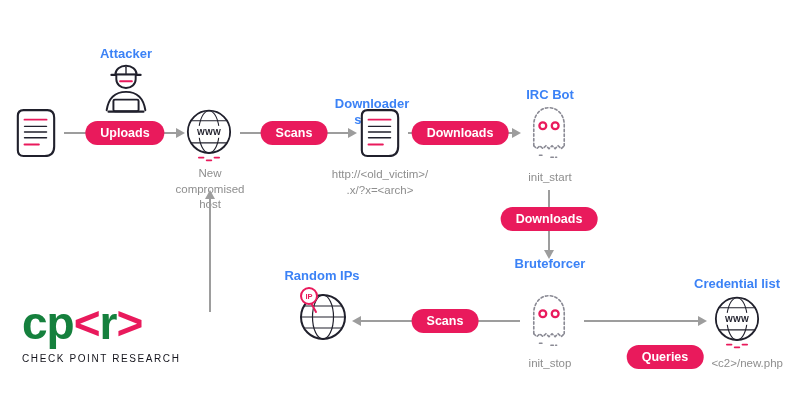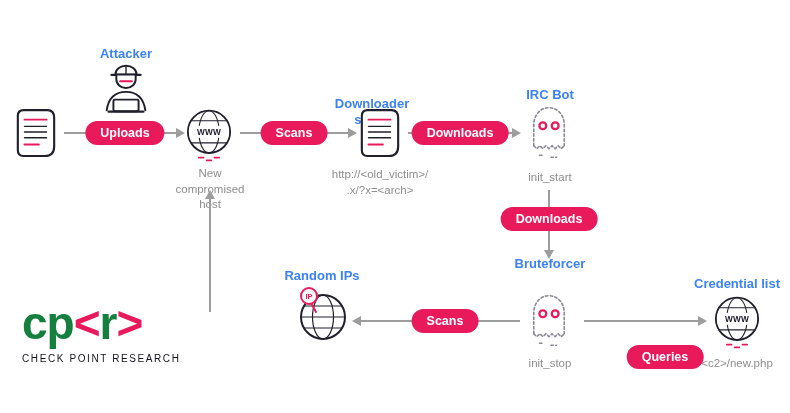--- a/index.html
+++ b/index.html
@@ -153,21 +153,21 @@
     <line class="sk" x1="7.5" y1="15" x2="46.5" y2="15" stroke-width="1.2"></line>
     <line class="sk" x1="7.5" y1="39" x2="46.5" y2="39" stroke-width="1.2"></line>
     <rect x="6" y="20.5" width="42" height="13" fill="#ffffff"></rect>
     <text class="globe-www" x="27" y="30.5" text-anchor="middle">WWW</text>
     <g class="sa" stroke-width="2">
       <line x1="16" y1="55" x2="21" y2="55"></line>
       <line x1="24.5" y1="58" x2="29.5" y2="58"></line>
       <line x1="33" y1="55" x2="38" y2="55"></line>
     </g>
   </svg>
-  <div class="node-caption" style="left:691px;top:356px;width:92px;">&lt;c2&gt;/new.php</div>
+  <div class="node-caption" style="left:691px;top:356px;width:92px;text-align:right;">&lt;c2&gt;/new.php</div>
 
   <div class="node-title" style="left:282px;top:268px;width:80px;">Random IPs</div>
   <svg class="icon" style="left:296px;top:286px;" width="52" height="58" viewBox="0 0 52 58">
     <circle class="sk-f" cx="27" cy="31" r="22" stroke-width="2"></circle>
     <ellipse class="sk" cx="27" cy="31" rx="10.5" ry="22" stroke-width="1.2"></ellipse>
     <line class="sk" x1="8.3" y1="20" x2="45.7" y2="20" stroke-width="1.2"></line>
     <line class="sk" x1="5" y1="31" x2="49" y2="31" stroke-width="1.2"></line>
     <line class="sk" x1="8.3" y1="42" x2="45.7" y2="42" stroke-width="1.2"></line>
     <g>
       <line class="sa" x1="15" y1="17" x2="20" y2="26" stroke-width="2"></line>

